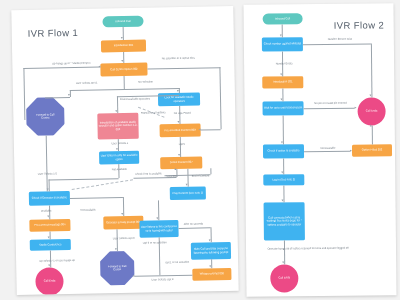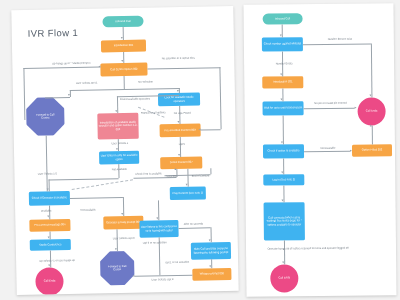--- a/index.html
+++ b/index.html
@@ -237,20 +237,21 @@
     <div class="elbl" style="left:91px;top:229px;width:34px;">User Selects Opt 9</div>
     <div class="elbl" style="left:126px;top:234px;width:26px;">Opt 9 or no selection</div>
     <div class="elbl" style="left:165px;top:216px;width:26px;">After 30 seconds</div>
     <div class="elbl" style="left:148px;top:254px;width:26px;">Opt 1 or no selection</div>
     <div class="elbl" style="left:128px;top:271px;width:36px;">User Selects Opt 9</div>
     <div class="elbl" style="left:10px;top:250px;width:62px;">Op selects *1 or user hangs up</div>
   </div>
 
   <div class="panel" id="panel-right">
 
+    <div class="flow-title" style="left:90px;top:16px;">IVR Flow 2</div>
 
     <div class="node n-teal" style="left:19px;top:9px;width:40px;height:11px;">Inbound Call</div>
 
     <div class="node n-blue" style="left:18px;top:33px;width:41px;height:14px;">Check number against whitelist</div>
 
     <div class="node n-orange" style="left:18px;top:72px;width:41px;height:12px;">Introduction 201</div>
 
     <div class="node n-blue" style="left:18px;top:97px;width:41px;height:14px;">Wait for op to enter personal pin</div>
 
     <div class="node n-blue" style="left:18px;top:140px;width:41px;height:14px;">Check if option is available</div>

